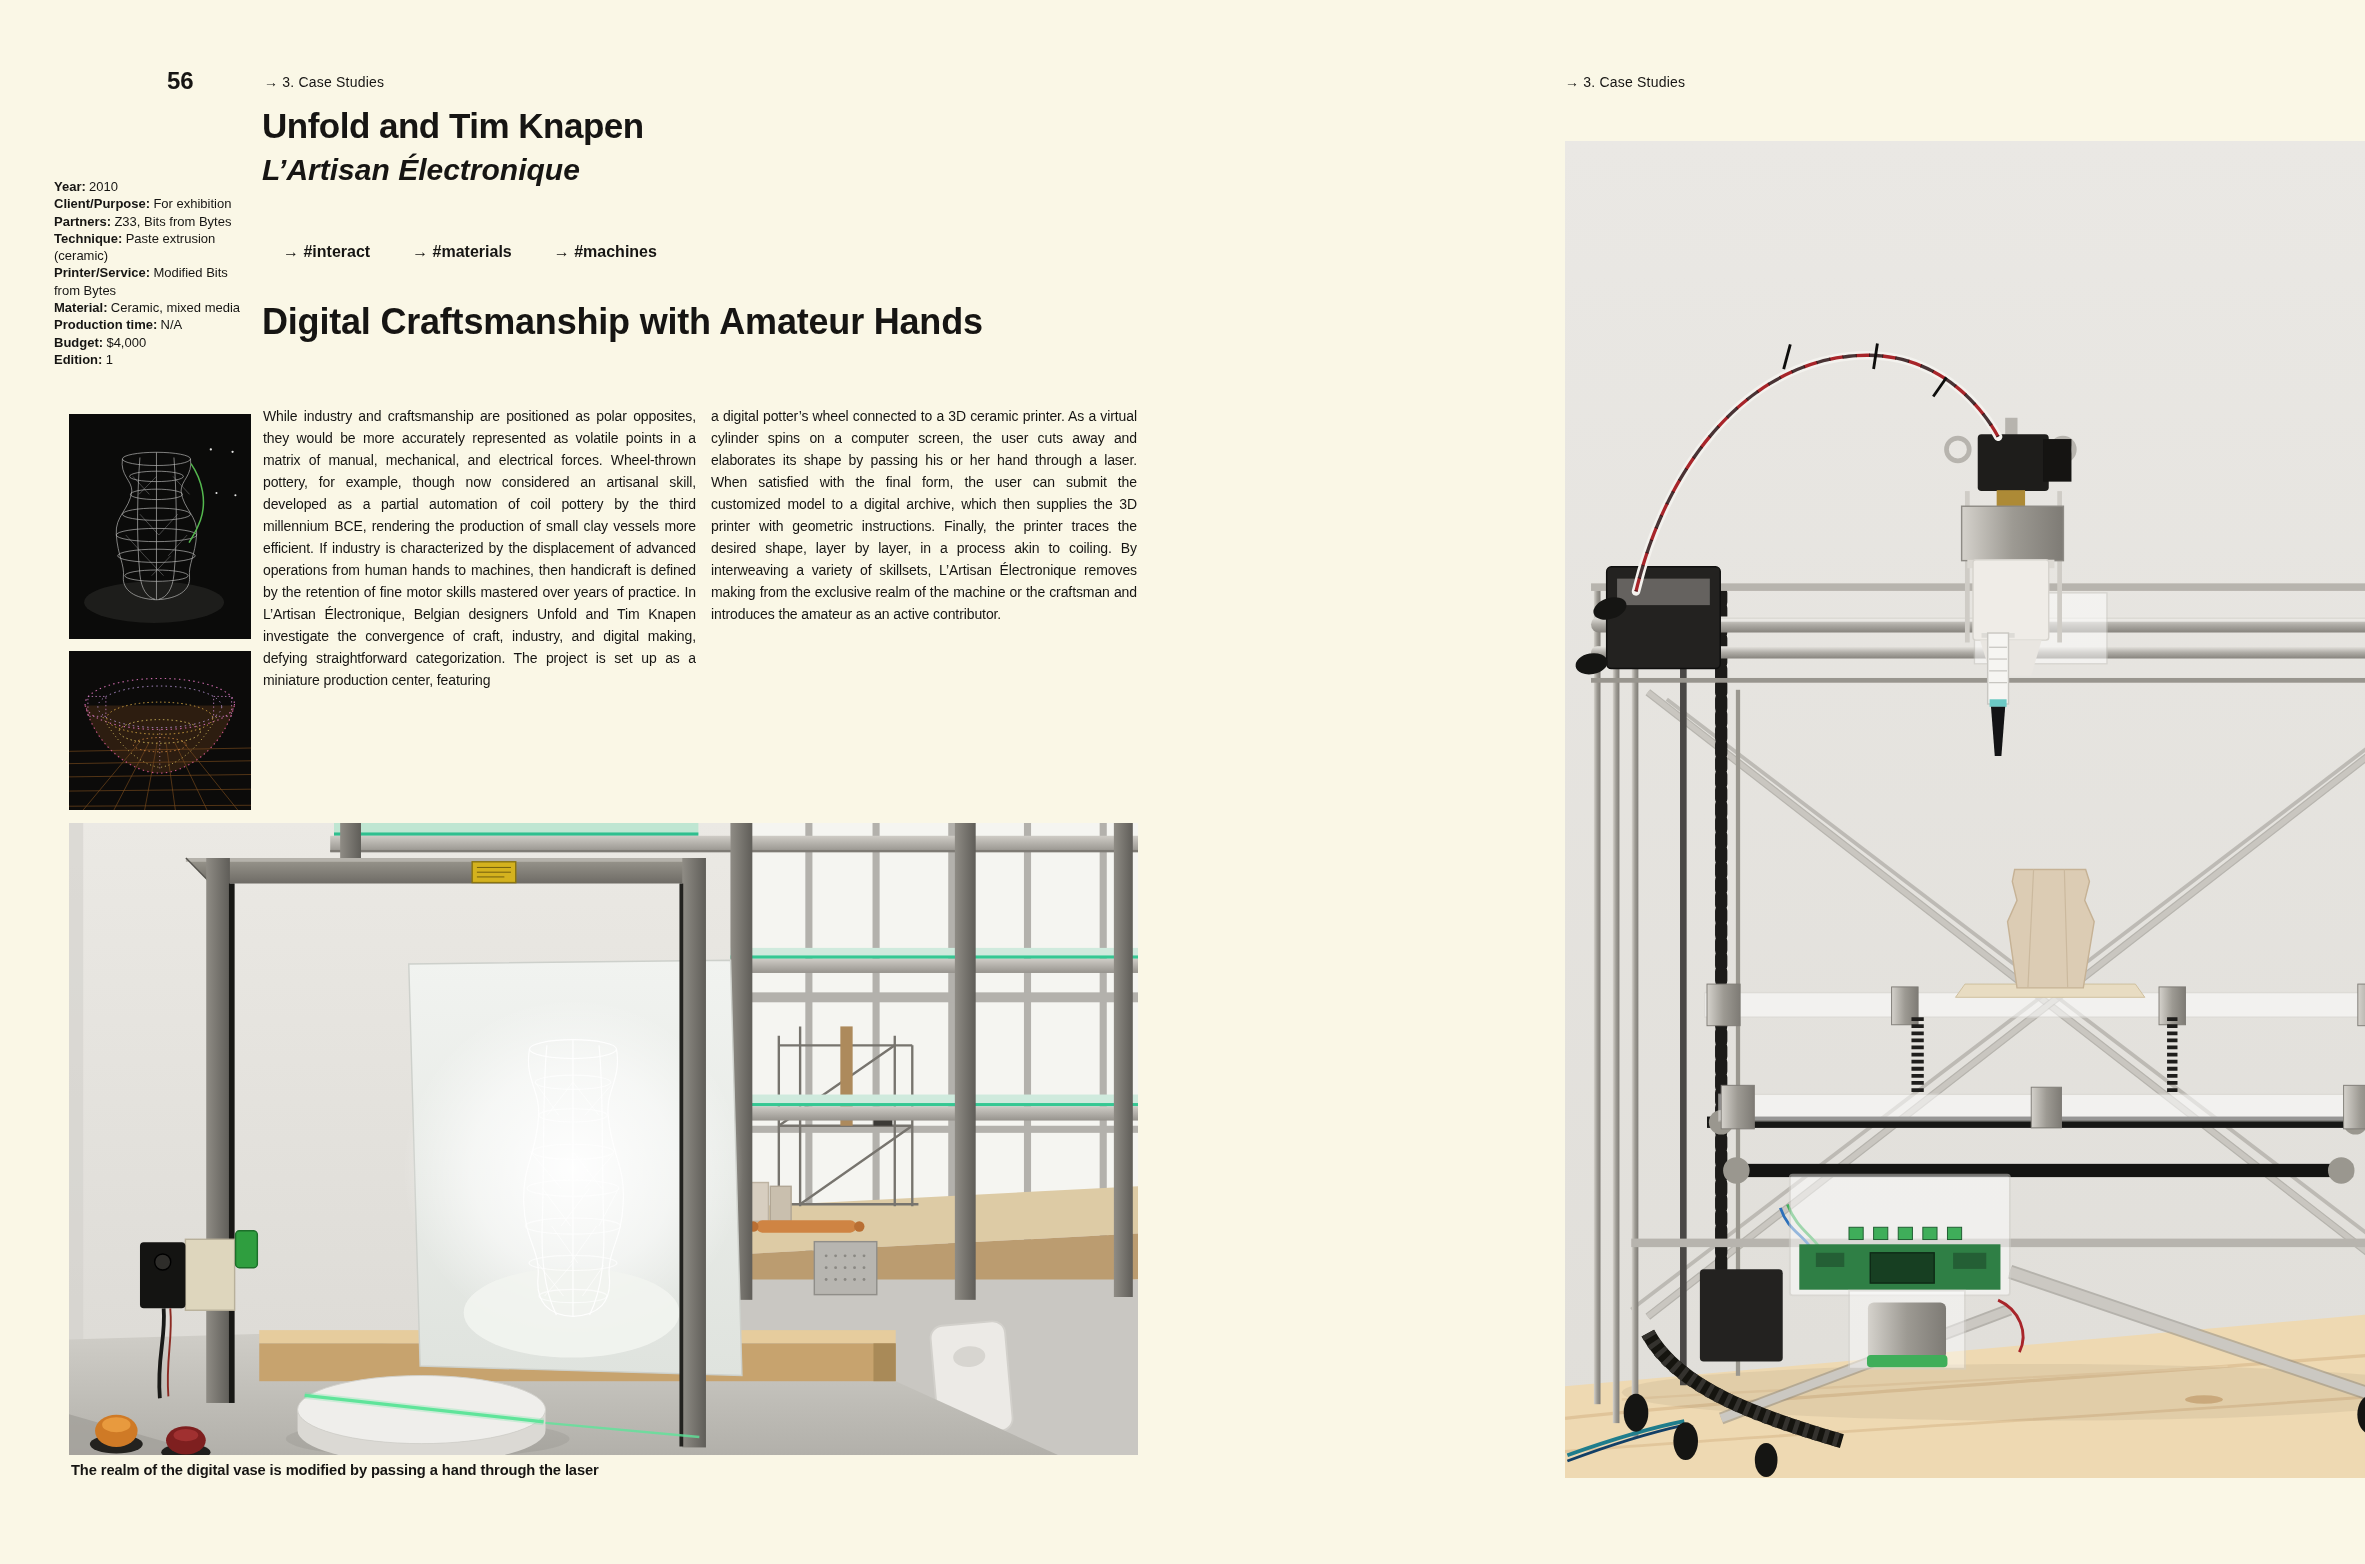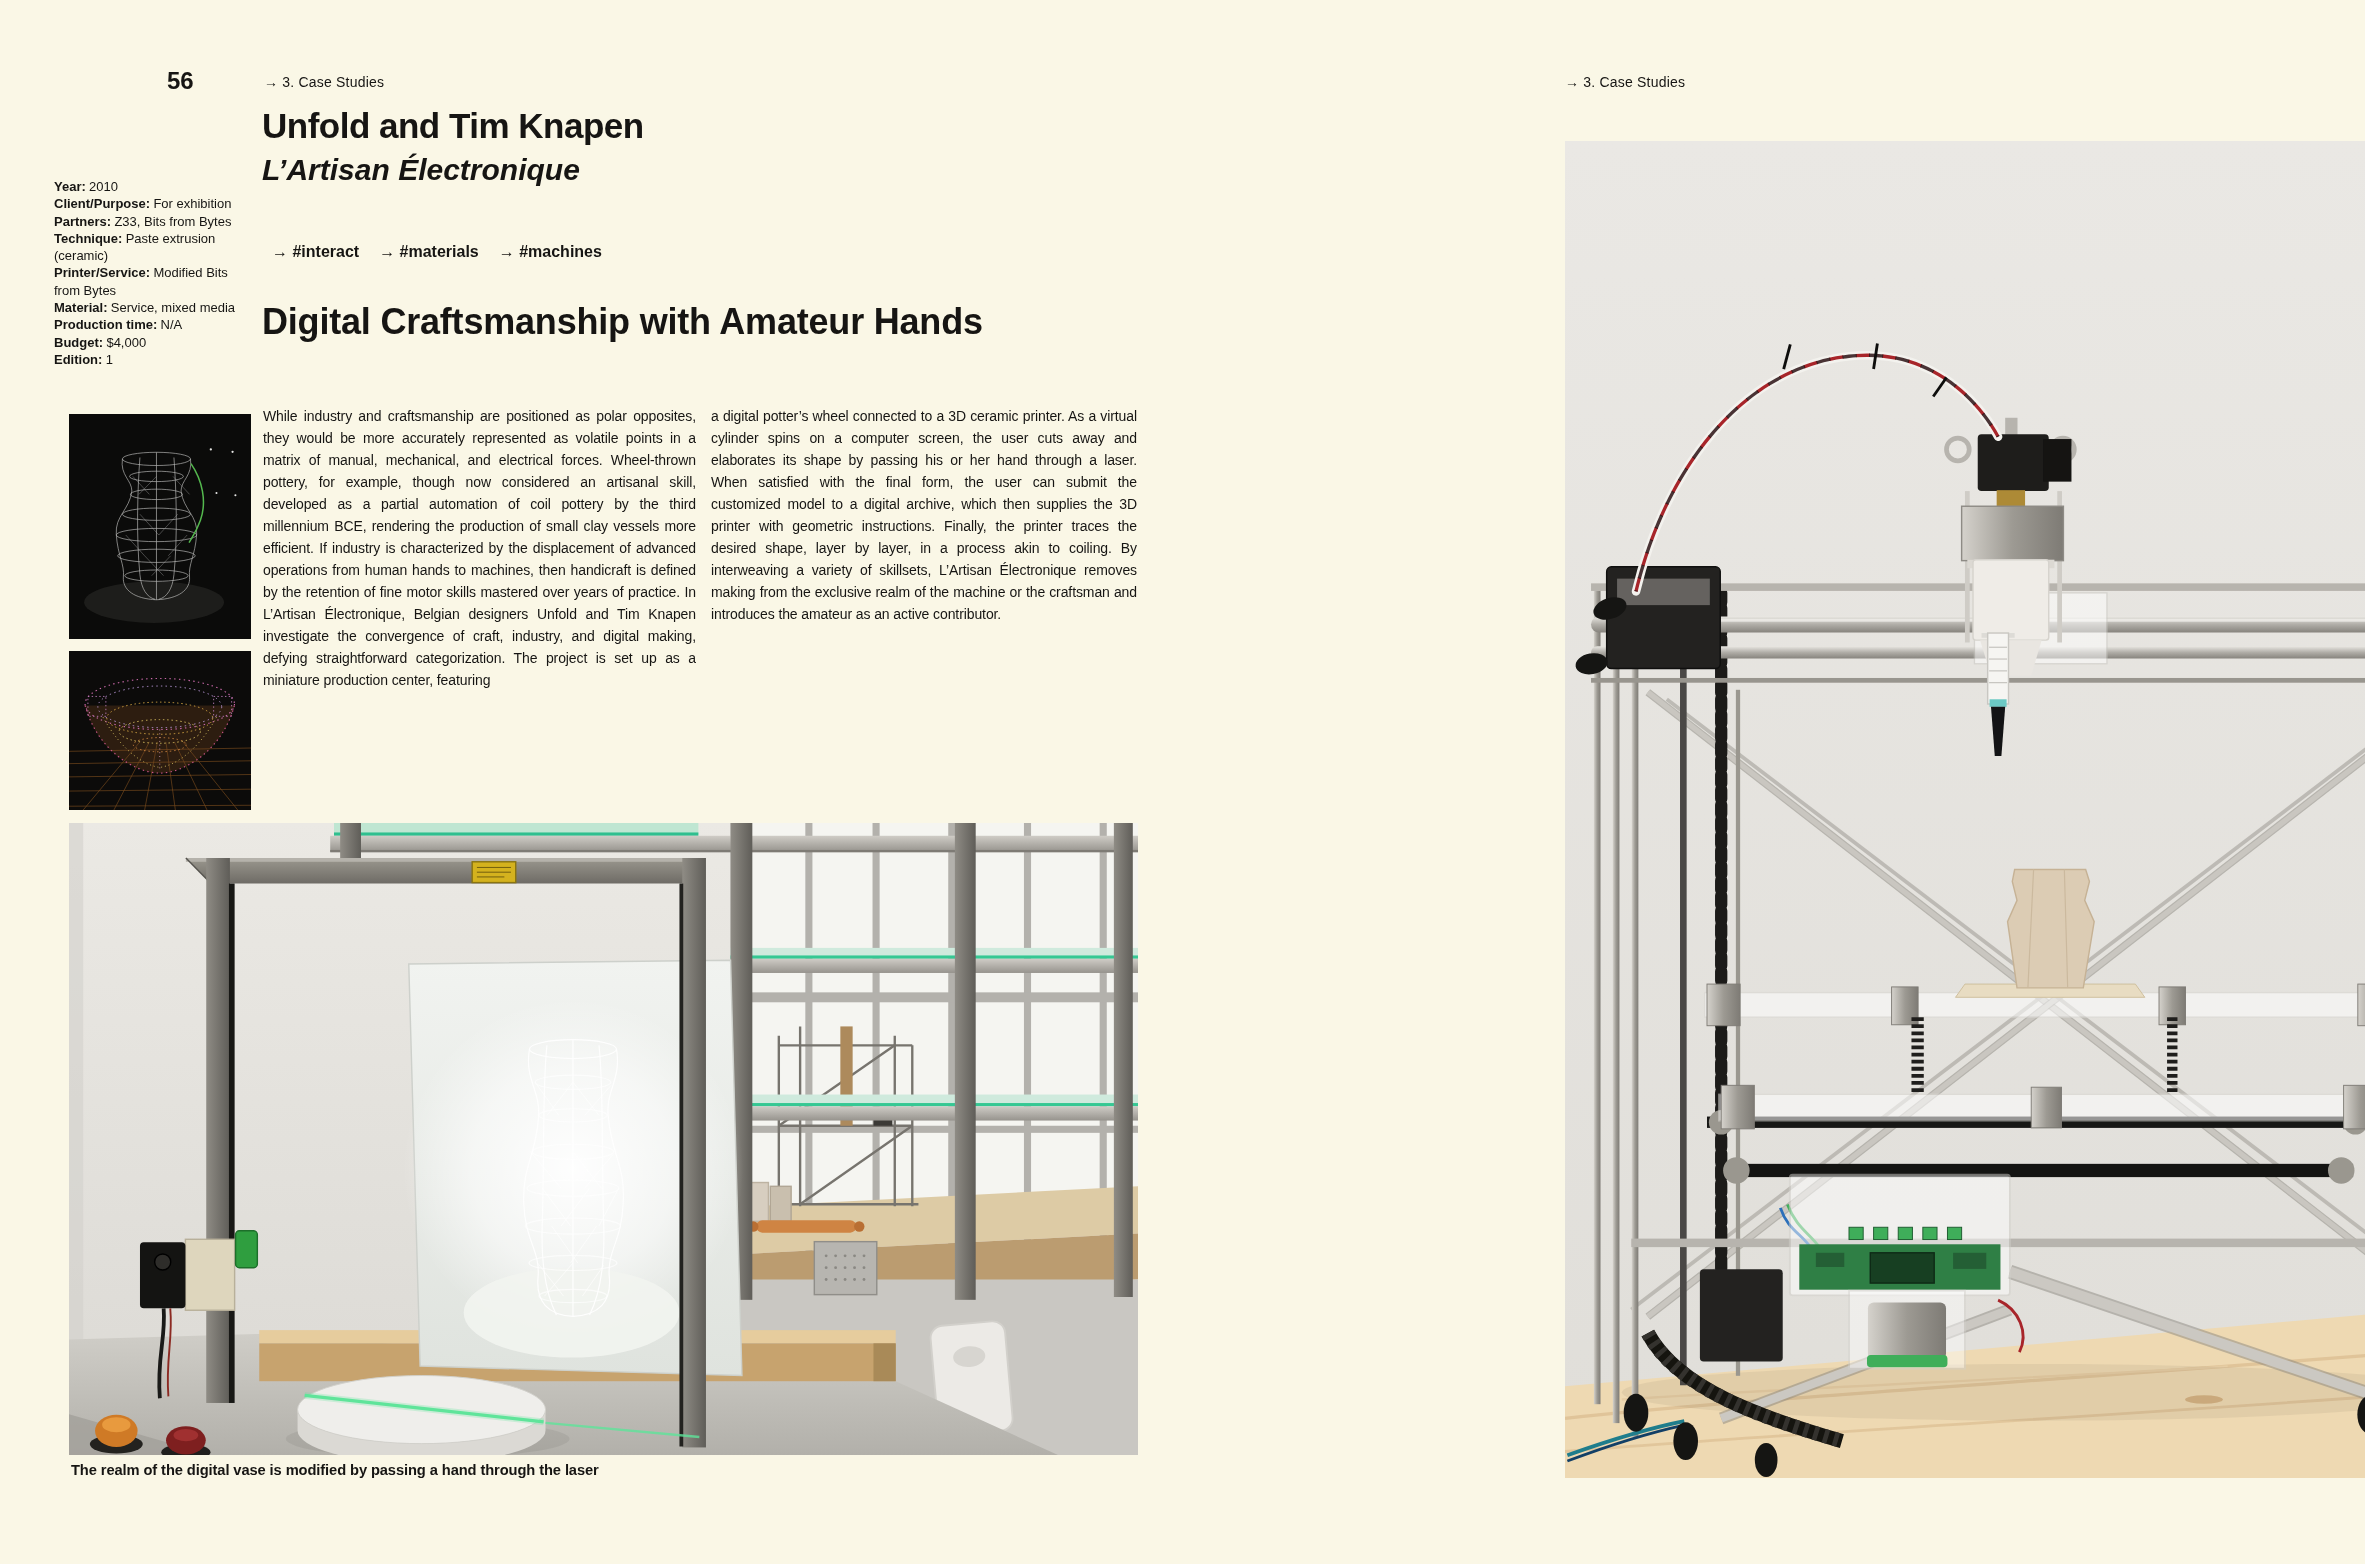--- a/index.html
+++ b/index.html
@@ -8,21 +8,21 @@
     background:#faf7e6;color:#161513;
     font-family:"Liberation Sans","DejaVu Sans",sans-serif;
   }
   .abs{position:absolute}
   .runhead{top:74px;font-size:14px;letter-spacing:0.2px;white-space:nowrap}
   .pagenum{top:67px;font-size:24px;font-weight:bold}
   .centerblock{left:262px;width:875px;text-align:left}
   #title{top:106px;font-size:35px;font-weight:bold;letter-spacing:-0.5px}
   #subtitle{top:153px;font-size:30px;font-weight:bold;font-style:italic}
   #tags{top:243px;font-size:16px;font-weight:bold}
-  #tags .tag{margin:0 10px;white-space:nowrap}
+  #tags .tag{margin:0 21px;white-space:nowrap}
   #heading{top:301px;font-size:36px;font-weight:bold;letter-spacing:-0.2px}
   #meta{left:54px;top:178px;width:189px;font-size:13px;line-height:17.3px}
   #meta .lbl{font-weight:bold;margin-right:3.3px}
   .bodycol{top:405px;font-size:14px;line-height:22px;text-align:justify;letter-spacing:-0.1px}
   #col1{left:263px;width:433px;height:419px;overflow:hidden}
   #col2{left:711px;width:426px}
   #caption{left:71px;top:1462px;width:710px;font-size:14.7px;font-weight:bold;letter-spacing:-0.1px}
   figure{margin:0;position:absolute;overflow:hidden}
   figure svg{display:block;width:100%;height:100%}
 </style>
@@ -40,21 +40,21 @@
     <span class="tag">→ #interact</span><span class="tag">→ #materials</span><span class="tag">→ #machines</span>
   </div>
   <div class="abs centerblock" id="heading">Digital Craftsmanship with Amateur Hands</div>
 
   <div class="abs" id="meta">
     <div><span class="lbl">Year:</span><span>2010</span></div>
     <div><span class="lbl">Client/Purpose:</span><span>For exhibition</span></div>
     <div><span class="lbl">Partners:</span><span>Z33, Bits from Bytes</span></div>
     <div><span class="lbl">Technique:</span><span>Paste extrusion (ceramic)</span></div>
     <div><span class="lbl">Printer/Service:</span><span>Modified Bits from Bytes</span></div>
-    <div><span class="lbl">Material:</span><span>Service, mixed media</span></div>
+    <div><span class="lbl">Material:</span><span>Ceramic, mixed media</span></div>
     <div><span class="lbl">Production time:</span><span>N/A</span></div>
     <div><span class="lbl">Budget:</span><span>$4,000</span></div>
     <div><span class="lbl">Edition:</span><span>1</span></div>
   </div>
 
   <figure style="left:69px;top:414px;width:182px;height:225px">
     <svg viewBox="0 0 385 476" preserveAspectRatio="none">
       <rect width="385" height="476" fill="#0b0b0a"></rect>
       <ellipse cx="180" cy="398" rx="148" ry="44" fill="#1d1d1b"></ellipse>
       <g stroke="#d0d0ce" stroke-width="1.4" fill="none" opacity=".9">

